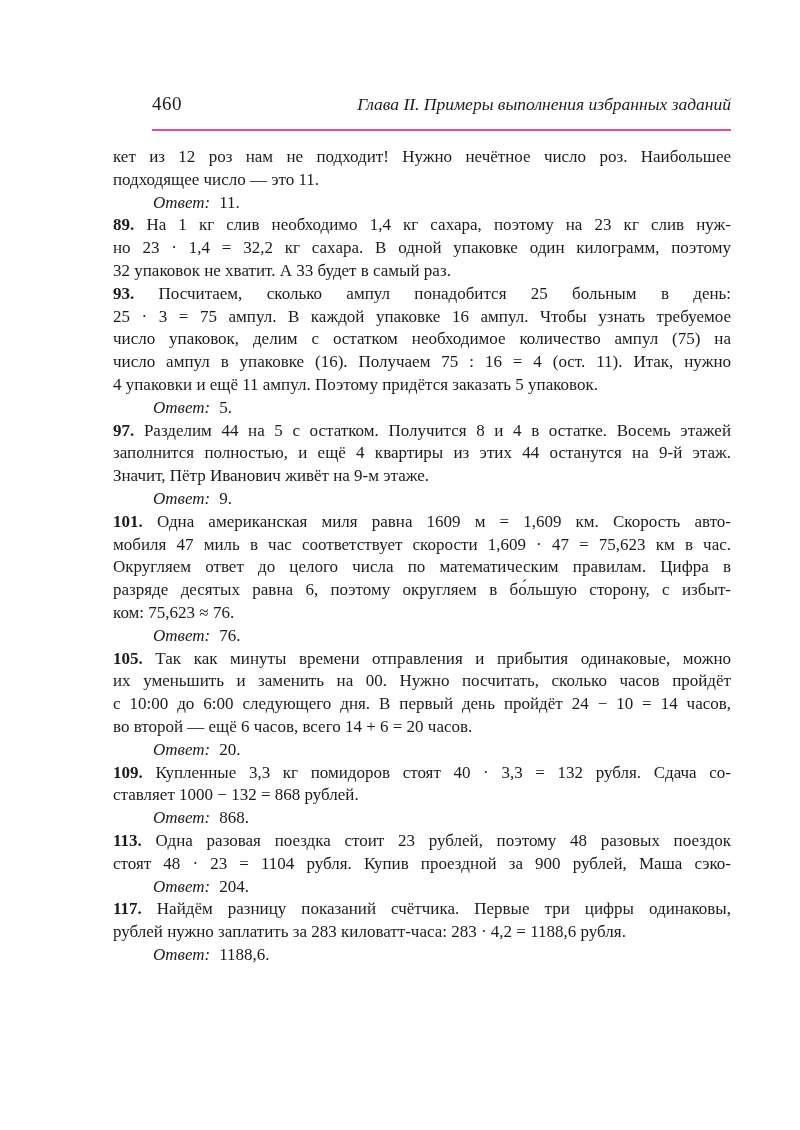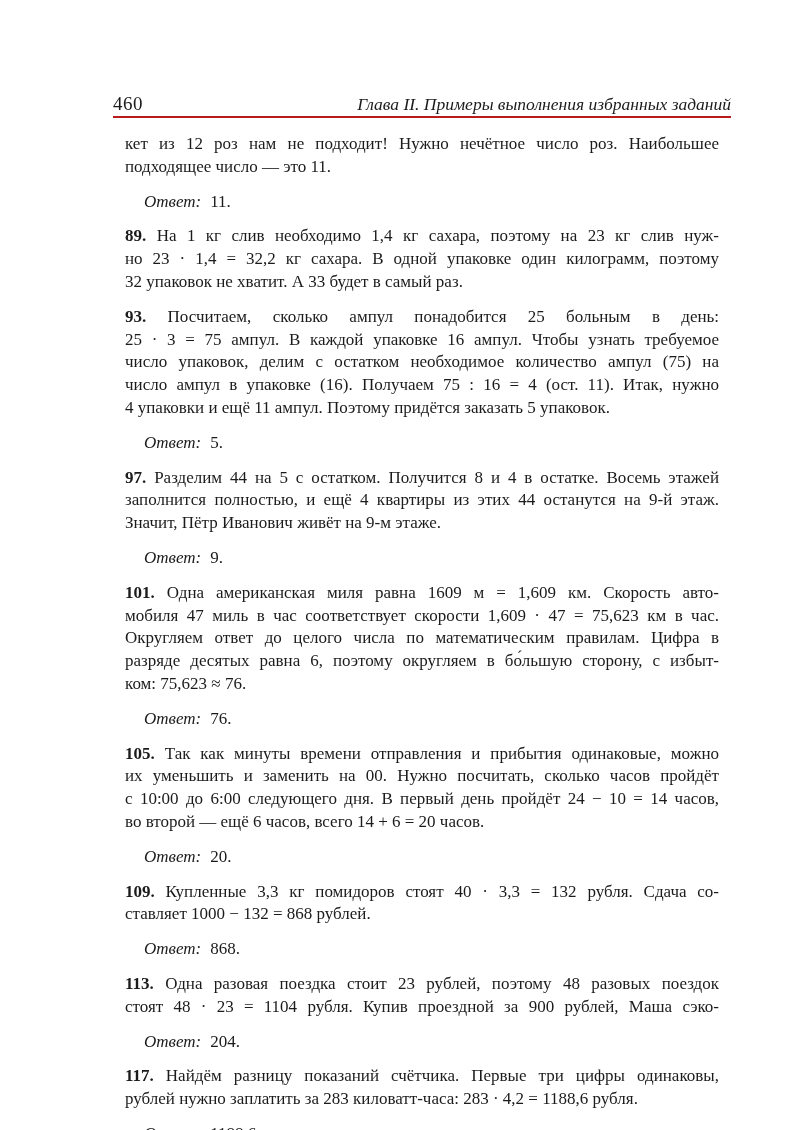--- a/index.html
+++ b/index.html
@@ -9,31 +9,32 @@
     font-family: "Liberation Serif", serif;
     color: #1b1b1b;
     overflow: hidden;
   }
   .col { margin-left: 113px; width: 618px; }
   .header {
     padding-top: 93px;
     display: flex;
     justify-content: space-between;
     align-items: baseline;
-    border-bottom: 2px solid #b91c1c;
-    padding-bottom: 1px;
+    border-bottom: 2px solid #ec4899;
+    padding-bottom: 14px;
+    margin-left: 39px;
   }
   .pageno { font-size: 19px; letter-spacing: 0.5px; }
   .runtitle { font-style: italic; font-size: 17.5px; }
   .bodytext { margin-top: 15px; font-size: 17px; line-height: 22.8px; }
-  .para { margin: 12px; padding: 0; }
+  .para { margin: 0; padding: 0; }
   .line { text-align: justify; text-align-last: justify; }
   .line.last { text-align-last: left; }
   .pnum { font-weight: bold; }
-  .answer { margin-left: 31px; }
+  .answer { margin-left: 40px; }
   .ans-label { font-style: italic; margin-right: 9px; }
 </style>
 </head>
 <body>
 
 <div class="col">
 
   <div class="header">
     <span class="pageno">460</span>
     <span class="runtitle">Глава II. Примеры выполнения избранных заданий</span>

